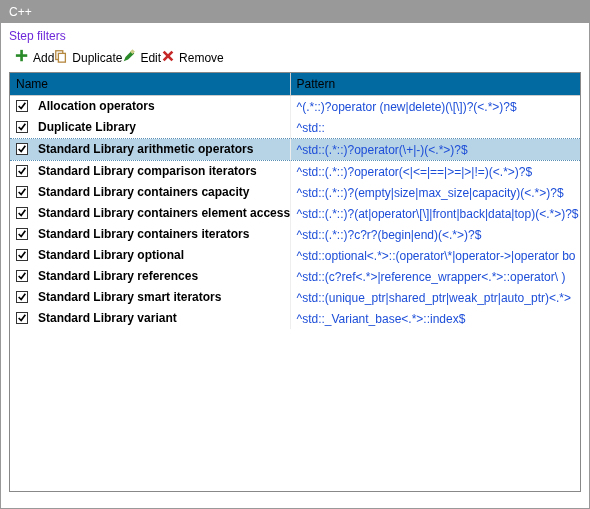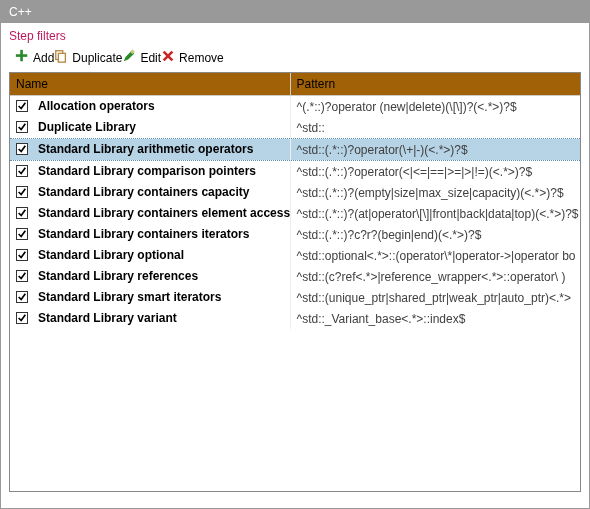--- a/index.html
+++ b/index.html
@@ -1,36 +1,36 @@
 <!DOCTYPE html>
 <html><head>
 <meta charset="utf-8">
 <style>
   * { box-sizing: border-box; margin: 0; padding: 0; }
   body { font-family: "Segoe UI", Tahoma, sans-serif; font-size: 12px; background: #fff; width: 590px; height: 509px; border: 1px solid #999; overflow: hidden; }
   .titlebar { background: #999; color: #fff; padding: 4px 8px; font-size: 12px; height: 22px; display: flex; align-items: center; }
-  .label { font-size: 12px; padding: 6px 8px 2px 8px; color: #be185d; }
+  .label { font-size: 12px; padding: 6px 8px 2px 8px; color: #6d28d9; }
   .toolbar { display: flex; padding: 4px 10px 6px 14px; align-items: center; }
   .tool { display: inline-flex; align-items: center; gap: 4px; cursor: default; font-size: 12px; }
   .tool svg { width: 14px; height: 14px; }
   .table-wrap { margin: 0 8px 8px 8px; border: 1px solid #888; height: 420px; overflow: hidden; background: #fff; }
   table { border-collapse: collapse; width: 100%; table-layout: fixed; }
-  th { text-align: left; font-weight: normal; font-size: 12px; padding: 4px 6px; border-right: 1px solid #ccc; border-bottom: 1px solid #ccc; background: #a16207; }
+  th { text-align: left; font-weight: normal; font-size: 12px; padding: 4px 6px; border-right: 1px solid #ccc; border-bottom: 1px solid #ccc; background: #0369a1; }
   th:last-child { border-right: none; }
   td { padding: 3px 6px; font-size: 12px; border-right: 1px solid #eee; white-space: nowrap; overflow: hidden; text-overflow: clip; }
   td:last-child { border-right: none; }
   tr.selected td { background: #b7d3e6; border-top: 1px dotted #5a8fb5; border-bottom: 1px dotted #5a8fb5; }
   tr.selectedF td { background: #cdd7de; border-top: 1px dotted #8aa; border-bottom: 1px dotted #8aa; }
   .chk { display: inline-flex; align-items: center; gap: 10px; }
   .chkbox { width: 12px; height: 12px; border: 1px solid #333; display: inline-flex; align-items: center; justify-content: center; background: #fff; flex-shrink:0; }
   .chkbox svg { width: 10px; height: 10px; }
   .col-name { width: 280px; }
   .col-pattern { width: auto; }
   tbody td:first-child .txt { font-weight: bold; }
-  tbody td:last-child { font-family: "Segoe UI", Tahoma, sans-serif; color: #404040; }
+  tbody td:last-child { font-family: "Segoe UI", Tahoma, sans-serif; color: #1d4ed8; }
 </style>
 </head>
 <body>
 
 <div class="titlebar">
   <span>C++</span>
 </div>
 
 <div class="label">Step filters</div>
 
@@ -119,21 +119,21 @@
             </span></td>
           <td>^std::(.*::)?operator(\+|-)(&lt;.*&gt;)?$</td>
         </tr>
         <tr>
           <td><span class="chk">
               <span class="chkbox">
                 <svg viewBox="0 0 12 12">
                   <polyline points="2,6 5,9 10,2" fill="none" stroke="#000" stroke-width="2"></polyline>
                 </svg>
               </span>
-              <span class="txt">Standard Library comparison pointers</span>
+              <span class="txt">Standard Library comparison iterators</span>
             </span></td>
           <td>^std::(.*::)?operator(&lt;|&lt;=|==|&gt;=|&gt;|!=)(&lt;.*&gt;)?$</td>
         </tr>
         <tr>
           <td><span class="chk">
               <span class="chkbox">
                 <svg viewBox="0 0 12 12">
                   <polyline points="2,6 5,9 10,2" fill="none" stroke="#000" stroke-width="2"></polyline>
                 </svg>
               </span>

